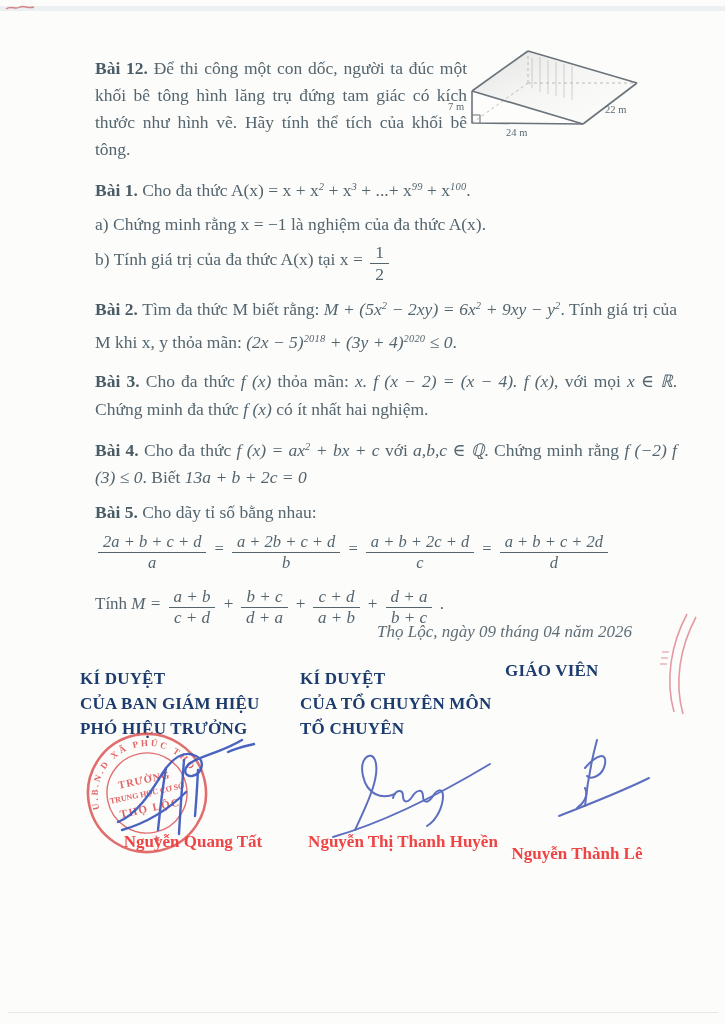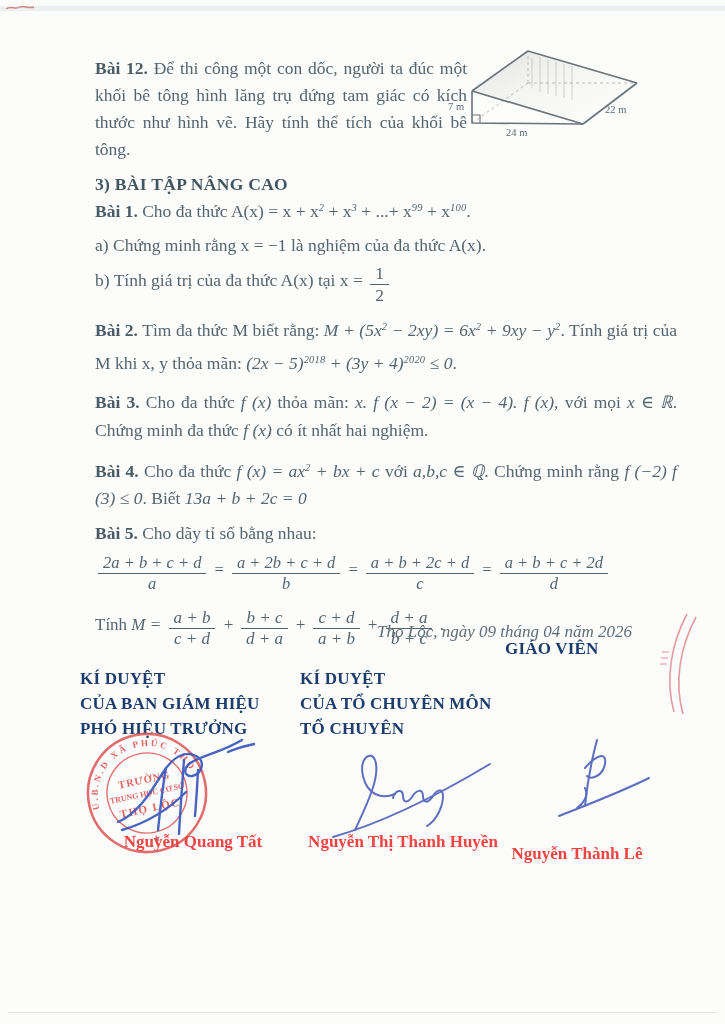--- a/index.html
+++ b/index.html
@@ -78,21 +78,20 @@
     </g>
 
     <polyline points="32,71 40,71 40,79" fill="none" stroke="#6a737a" stroke-width="1.1"></polyline>
 
     <text x="8" y="66" font-size="10.5" fill="#5a6a72">7 m</text>
     <text x="66" y="92" font-size="10.5" fill="#5a6a72">24 m</text>
     <text x="165" y="69" font-size="10.5" fill="#5a6a72">22 m</text>
   </svg>
 
   <div class="abs" style="left:95px;top:174px;width:582px;">
-    <div class="section-heading">3) BÀI TẬP NÂNG CAO</div>
 
     <div class="line" style="margin-top:0;"><span class="tk-b">Bài 1.</span><span class="tk-t"> Cho đa thức  A(x) = x + x</span><span class="tk-s">2</span><span class="tk-t"> + x</span><span class="tk-s">3</span><span class="tk-t"> + ...+ x</span><span class="tk-s">99</span><span class="tk-t"> + x</span><span class="tk-s">100</span><span class="tk-t">.</span></div>
     <div class="line" style="margin-top:8px;"><span class="tk-t">a) Chứng minh rằng x = −1 là nghiệm của đa thức A(x).</span></div>
     <div class="line" style="margin-top:6px;"><span class="tk-t">b) Tính giá trị của đa thức  A(x) tại x = </span><span class="frac"><span class="num">1</span><span class="den">2</span></span></div>
 
     <div class="para" style="margin-top:7px;line-height:30px;"><span class="tk-b">Bài 2.</span><span class="tk-t"> Tìm đa thức M biết rằng: </span><span class="tk-m">M + (5x</span><span class="tk-s">2</span><span class="tk-m"> − 2xy) = 6x</span><span class="tk-s">2</span><span class="tk-m"> + 9xy − y</span><span class="tk-s">2</span><span class="tk-t">. Tính giá trị của M khi x, y thỏa mãn: </span><span class="tk-m">(2x − 5)</span><span class="tk-s">2018</span><span class="tk-m"> + (3y + 4)</span><span class="tk-s">2020</span><span class="tk-m"> ≤ 0</span><span class="tk-t">.</span></div>
 
     <div class="para" style="margin-top:9px;line-height:28px;"><span class="tk-b">Bài 3.</span><span class="tk-t"> Cho đa thức </span><span class="tk-m">f (x)</span><span class="tk-t"> thỏa mãn: </span><span class="tk-m">x. f (x − 2) = (x − 4). f (x)</span><span class="tk-t">, với mọi </span><span class="tk-m">x ∈ ℝ</span><span class="tk-t">. Chứng minh đa thức </span><span class="tk-m">f (x)</span><span class="tk-t"> có ít nhất hai nghiệm.</span></div>
 
     <div class="para" style="margin-top:10px;line-height:27px;"><span class="tk-b">Bài 4.</span><span class="tk-t"> Cho đa thức  </span><span class="tk-m">f (x) = ax</span><span class="tk-s">2</span><span class="tk-m"> + bx + c</span><span class="tk-t"> với </span><span class="tk-m">a,b,c ∈ ℚ</span><span class="tk-t">. Chứng minh rằng </span><span class="tk-m">f (−2) f (3) ≤ 0</span><span class="tk-t">. Biết </span><span class="tk-m">13a + b + 2c = 0</span></div>
@@ -119,21 +118,21 @@
   <div class="abs sig-title" style="left:80px;top:666px;width:226px;">
     <div>KÍ DUYỆT</div>
     <div>CỦA BAN GIÁM HIỆU</div>
     <div>PHÓ HIỆU TRƯỞNG</div>
   </div>
   <div class="abs sig-title" style="left:300px;top:666px;width:206px;">
     <div>KÍ DUYỆT</div>
     <div>CỦA TỔ CHUYÊN MÔN</div>
     <div>TỔ CHUYÊN</div>
   </div>
-  <div class="abs sig-title" style="left:505px;top:636px;width:180px;">
+  <div class="abs sig-title" style="left:505px;top:658px;width:180px;">
     <div>GIÁO VIÊN</div>
   </div>
 
   <svg class="abs" style="left:80px;top:726px;" width="134" height="134" viewBox="0 0 134 134" opacity="0.88">
     <g transform="rotate(-12 67 67)">
       <circle cx="67" cy="67" r="59" fill="none" stroke="#dd5b5b" stroke-width="2.6"></circle>
       <circle cx="67" cy="67" r="40" fill="none" stroke="#dd5b5b" stroke-width="1.4"></circle>
       <defs>
         <path id="arcPath" d="M 19,84 A 50,50 0 1 1 115,84" fill="none"></path>
       </defs>

